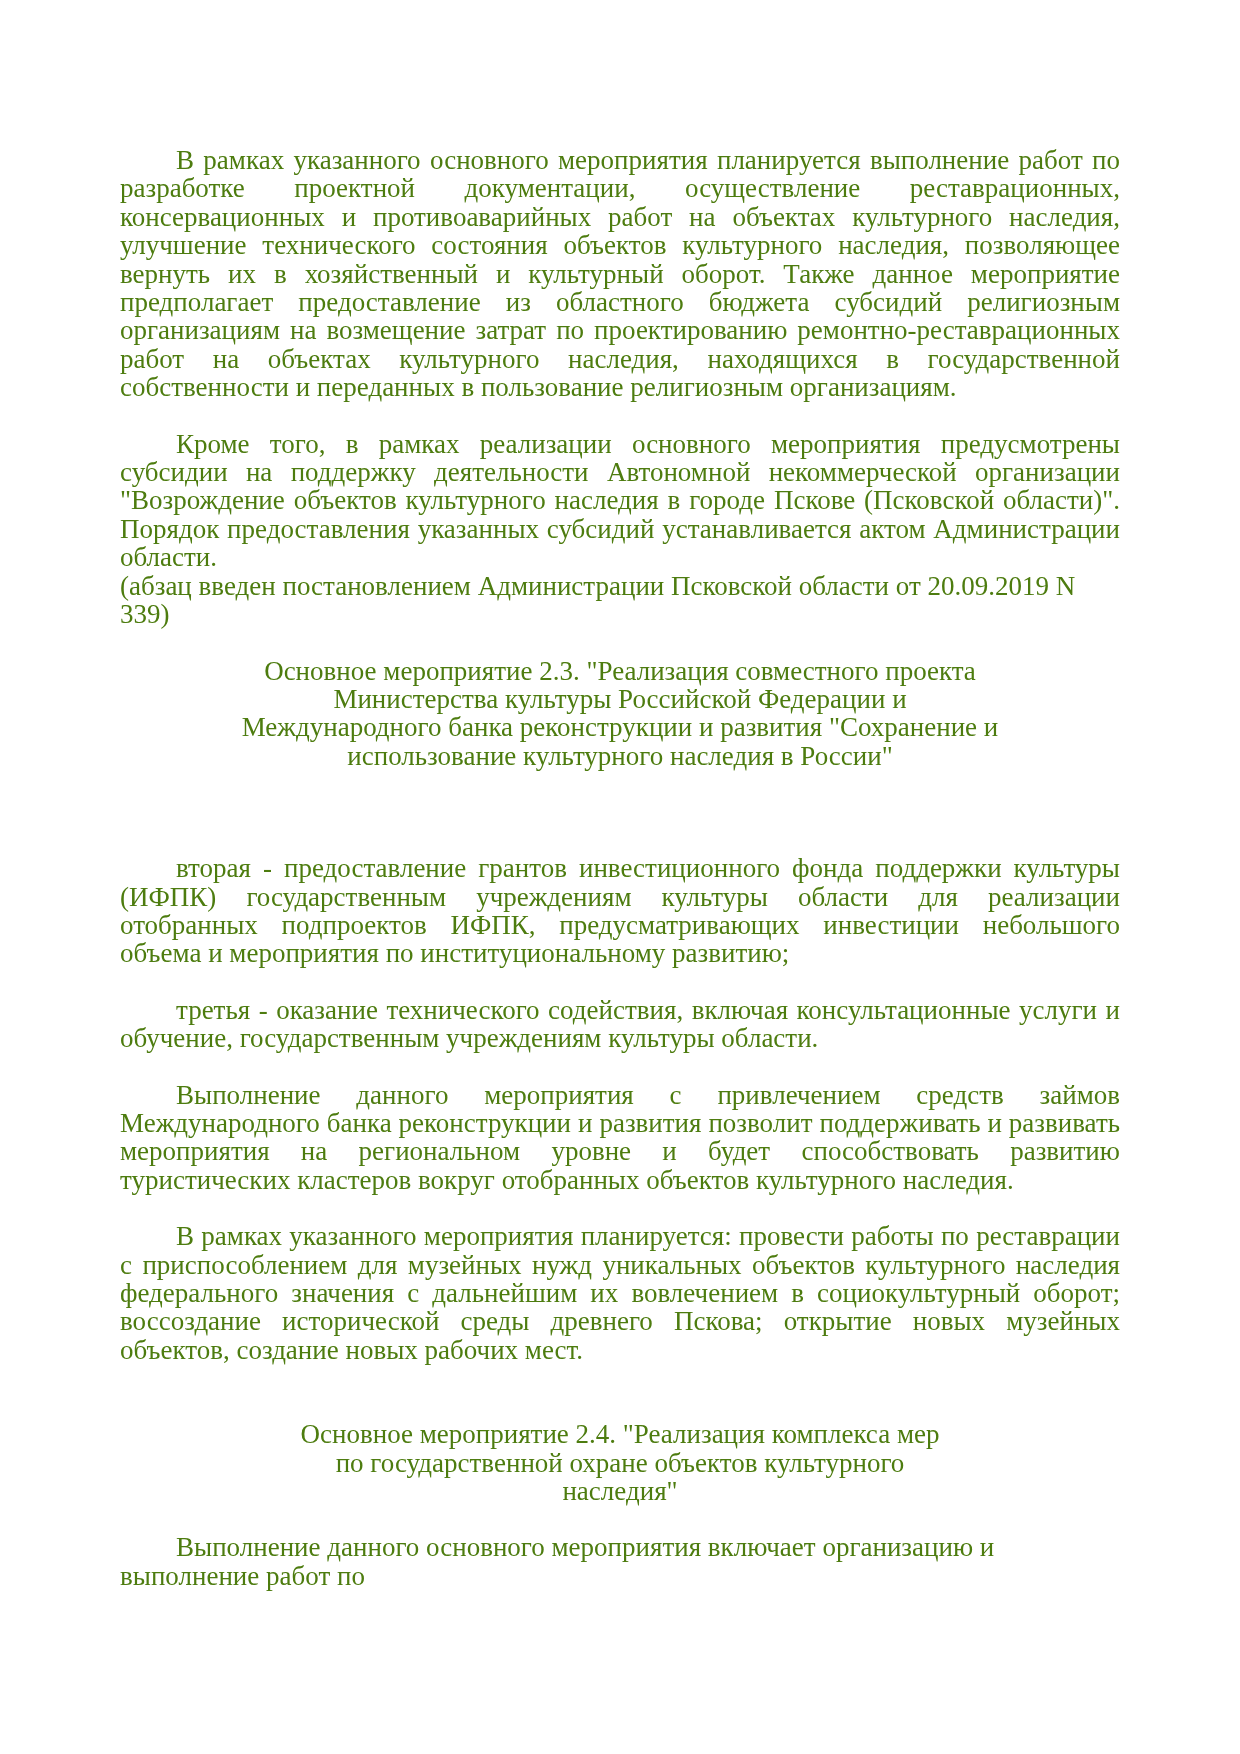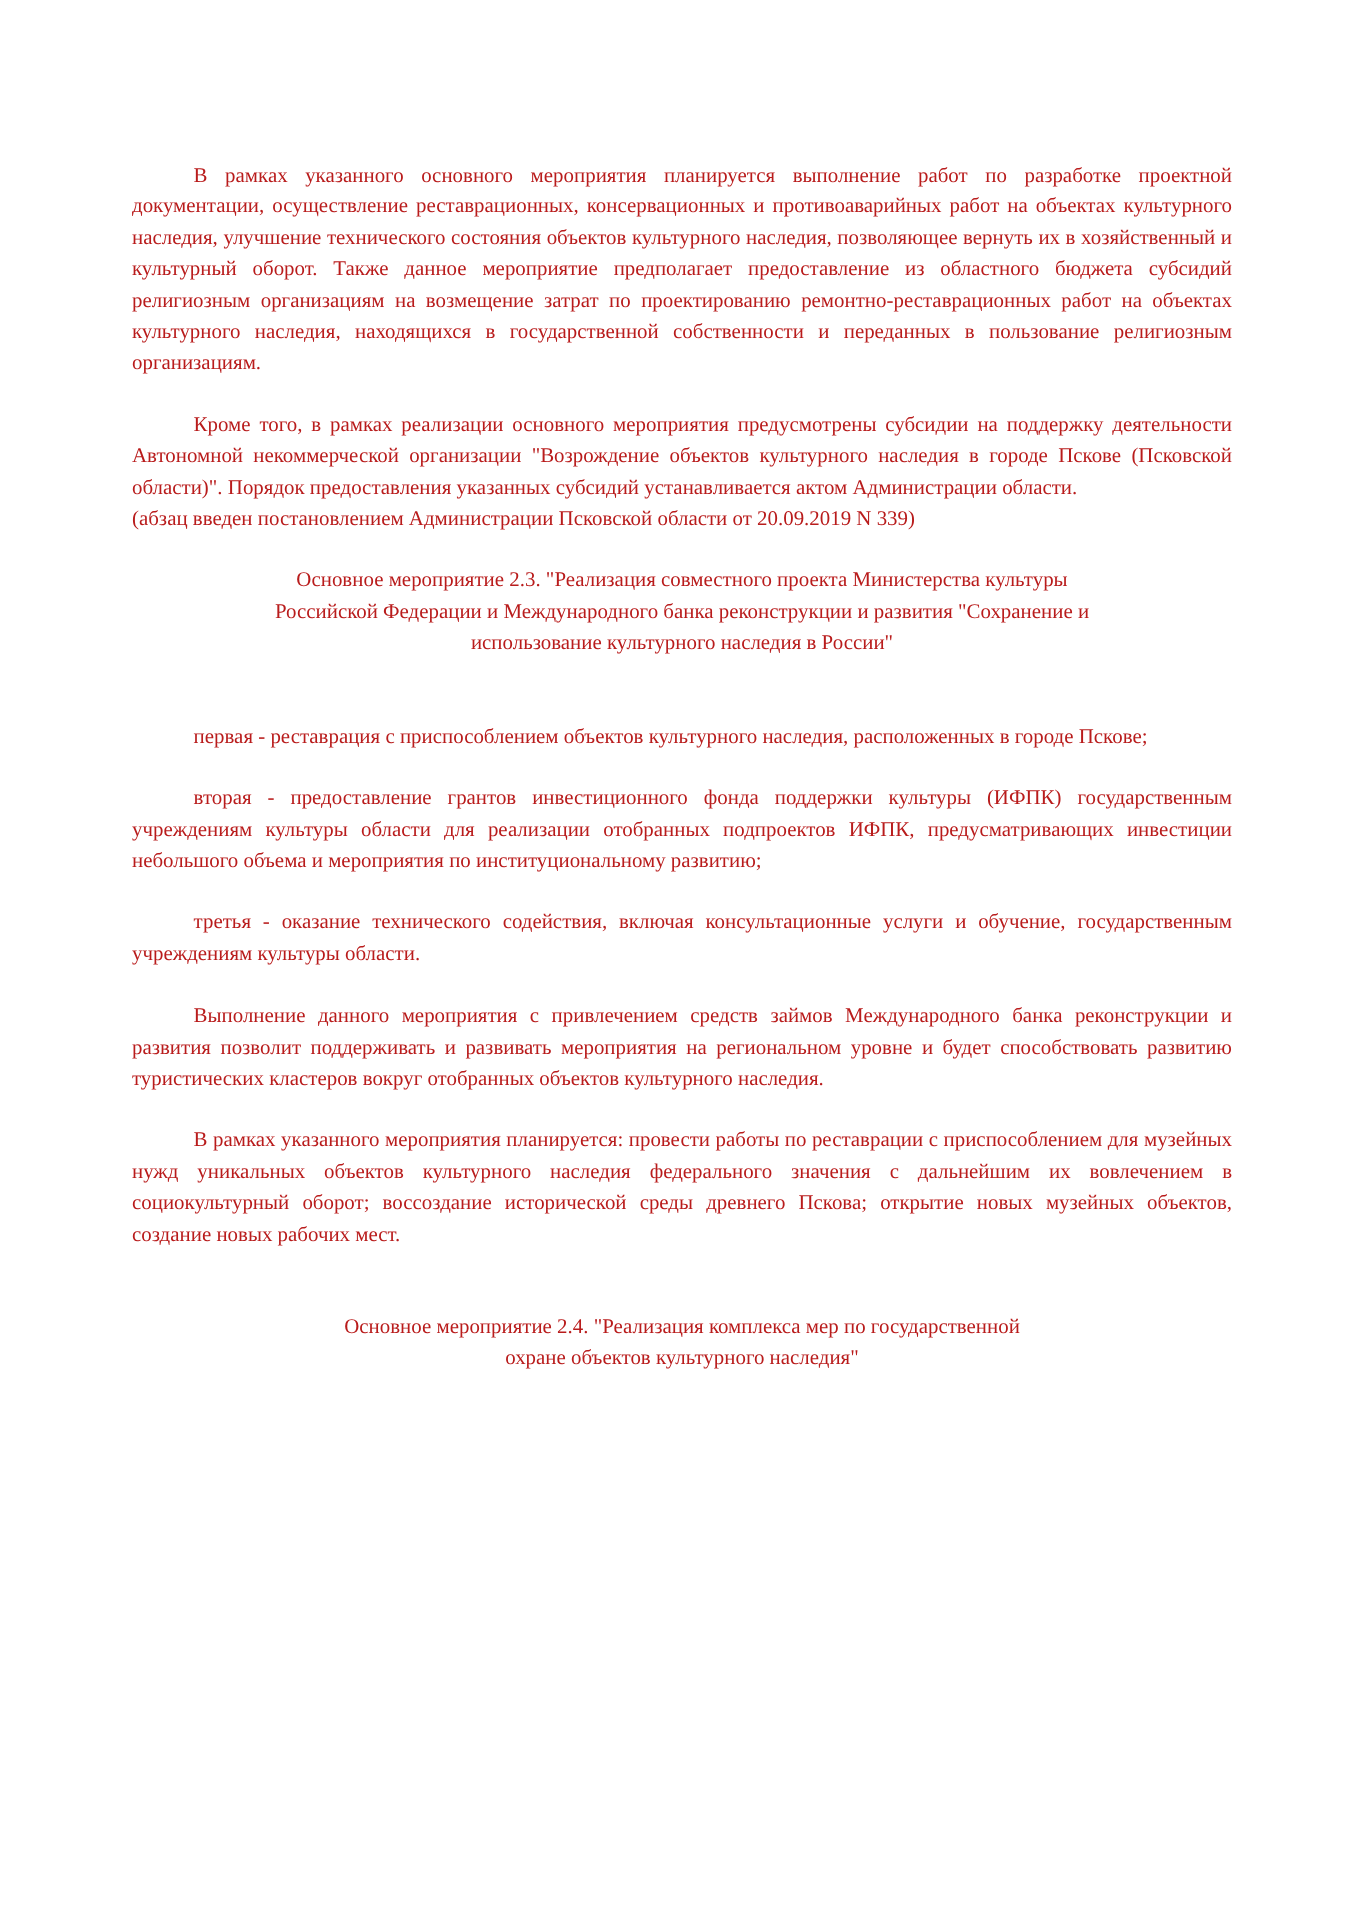--- a/index.html
+++ b/index.html
@@ -1,43 +1,43 @@
 <!DOCTYPE html>
 <html><head>
 <meta charset="utf-8">
 <style>
   html, body { margin: 0; padding: 0; background: #ffffff; }
   body { width: 1240px; height: 1754px; position: relative; overflow: hidden; }
   .page {
     position: absolute; left: 120px; top: 146px; width: 1000px;
-    font-family: "Liberation Serif", serif; font-size: 19px; line-height: 28.4px; color: #b91c1c;
+    font-family: "Liberation Serif", serif; font-size: 27px; line-height: 28.4px; color: #4d7c0f;
   }
   .p { text-align: justify; text-indent: 56px; margin: 0; }
   .p.noindent { text-indent: 0; text-align: left; }
   .gap { height: 28px; }
   .heading { text-align: center; margin: 0 auto; width: 760px; }
 </style>
 </head>
 <body>
 
 <div class="page">
   <p class="p">В рамках указанного основного мероприятия планируется выполнение работ по разработке проектной документации, осуществление реставрационных, консервационных и противоаварийных работ на объектах культурного наследия, улучшение технического состояния объектов культурного наследия, позволяющее вернуть их в хозяйственный и культурный оборот. Также данное мероприятие предполагает предоставление из областного бюджета субсидий религиозным организациям на возмещение затрат по проектированию ремонтно-реставрационных работ на объектах культурного наследия, находящихся в государственной собственности и переданных в пользование религиозным организациям.</p>
   <div class="gap"></div>
   <p class="p">Кроме того, в рамках реализации основного мероприятия предусмотрены субсидии на поддержку деятельности Автономной некоммерческой организации "Возрождение объектов культурного наследия в городе Пскове (Псковской области)". Порядок предоставления указанных субсидий устанавливается актом Администрации области.</p>
   <p class="p noindent">(абзац введен постановлением Администрации Псковской области от 20.09.2019 N 339)</p>
   <div class="gap"></div>
   <p class="heading">Основное мероприятие 2.3. "Реализация совместного проекта Министерства культуры Российской Федерации и Международного банка реконструкции и развития "Сохранение и использование культурного наследия в России"</p>
   <div class="gap"></div>
   <div class="gap"></div>
-  <p class="p">первая - реставрация с приспособлением объектов культурного наследия, расположенных в городе Пскове;</p>
   <div class="gap"></div>
   <p class="p">вторая - предоставление грантов инвестиционного фонда поддержки культуры (ИФПК) государственным учреждениям культуры области для реализации отобранных подпроектов ИФПК, предусматривающих инвестиции небольшого объема и мероприятия по институциональному развитию;</p>
   <div class="gap"></div>
   <p class="p">третья - оказание технического содействия, включая консультационные услуги и обучение, государственным учреждениям культуры области.</p>
   <div class="gap"></div>
   <p class="p">Выполнение данного мероприятия с привлечением средств займов Международного банка реконструкции и развития позволит поддерживать и развивать мероприятия на региональном уровне и будет способствовать развитию туристических кластеров вокруг отобранных объектов культурного наследия.</p>
   <div class="gap"></div>
   <p class="p">В рамках указанного мероприятия планируется: провести работы по реставрации с приспособлением для музейных нужд уникальных объектов культурного наследия федерального значения с дальнейшим их вовлечением в социокультурный оборот; воссоздание исторической среды древнего Пскова; открытие новых музейных объектов, создание новых рабочих мест.</p>
   <div class="gap"></div>
   <div class="gap"></div>
   <p class="heading" style="width:640px">Основное мероприятие 2.4. "Реализация комплекса мер по государственной охране объектов культурного наследия"</p>
   <div class="gap"></div>
+  <p class="p" style="text-align:left">Выполнение данного основного мероприятия включает организацию и выполнение работ по</p>
 </div>
 
 </body></html>

